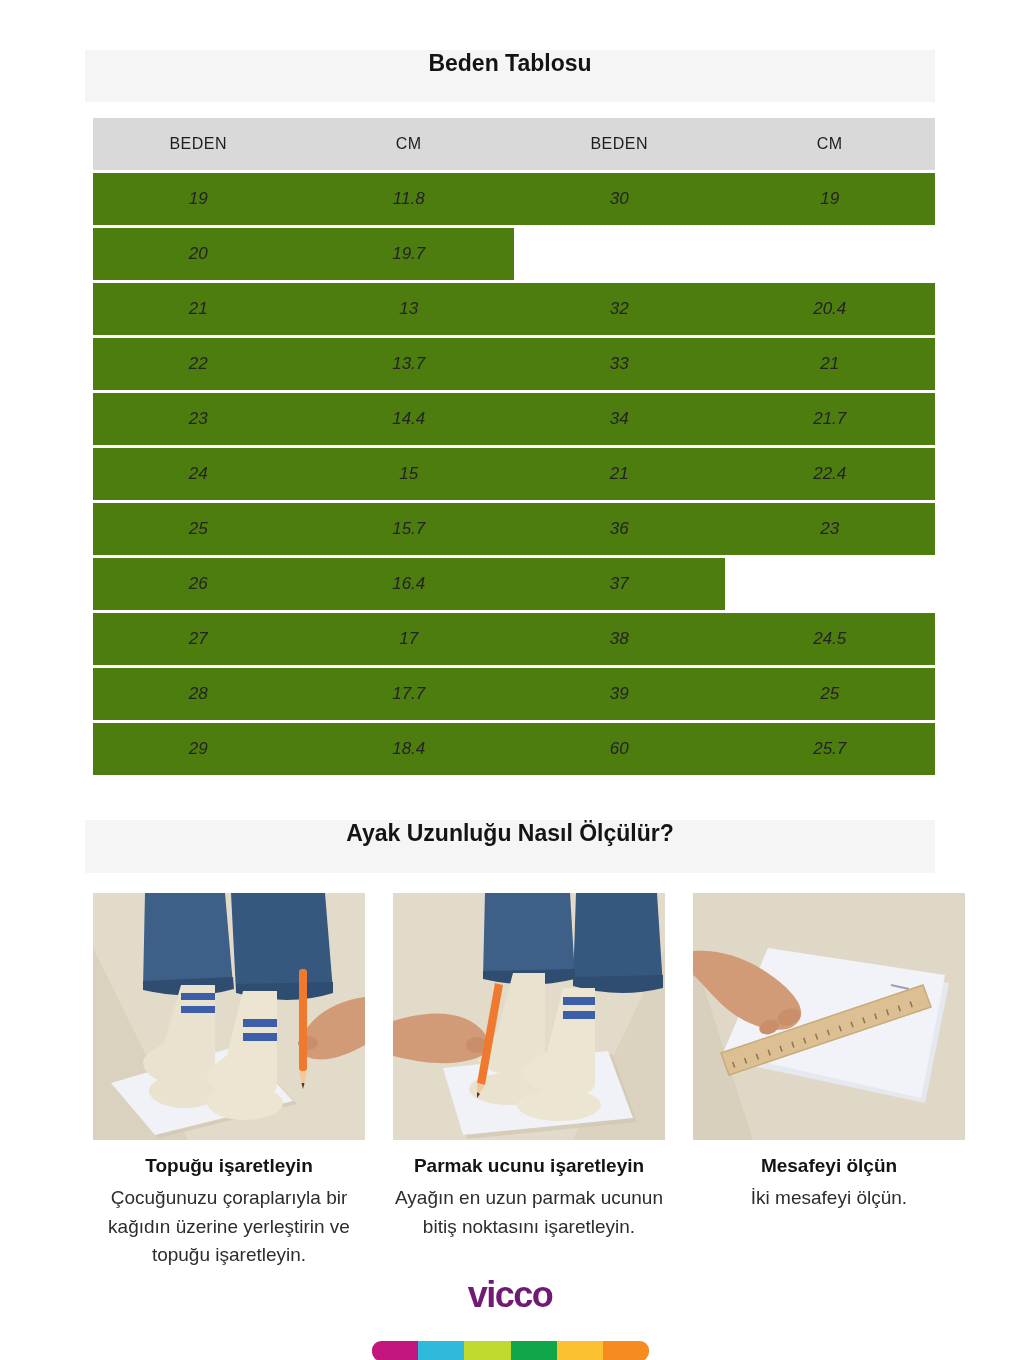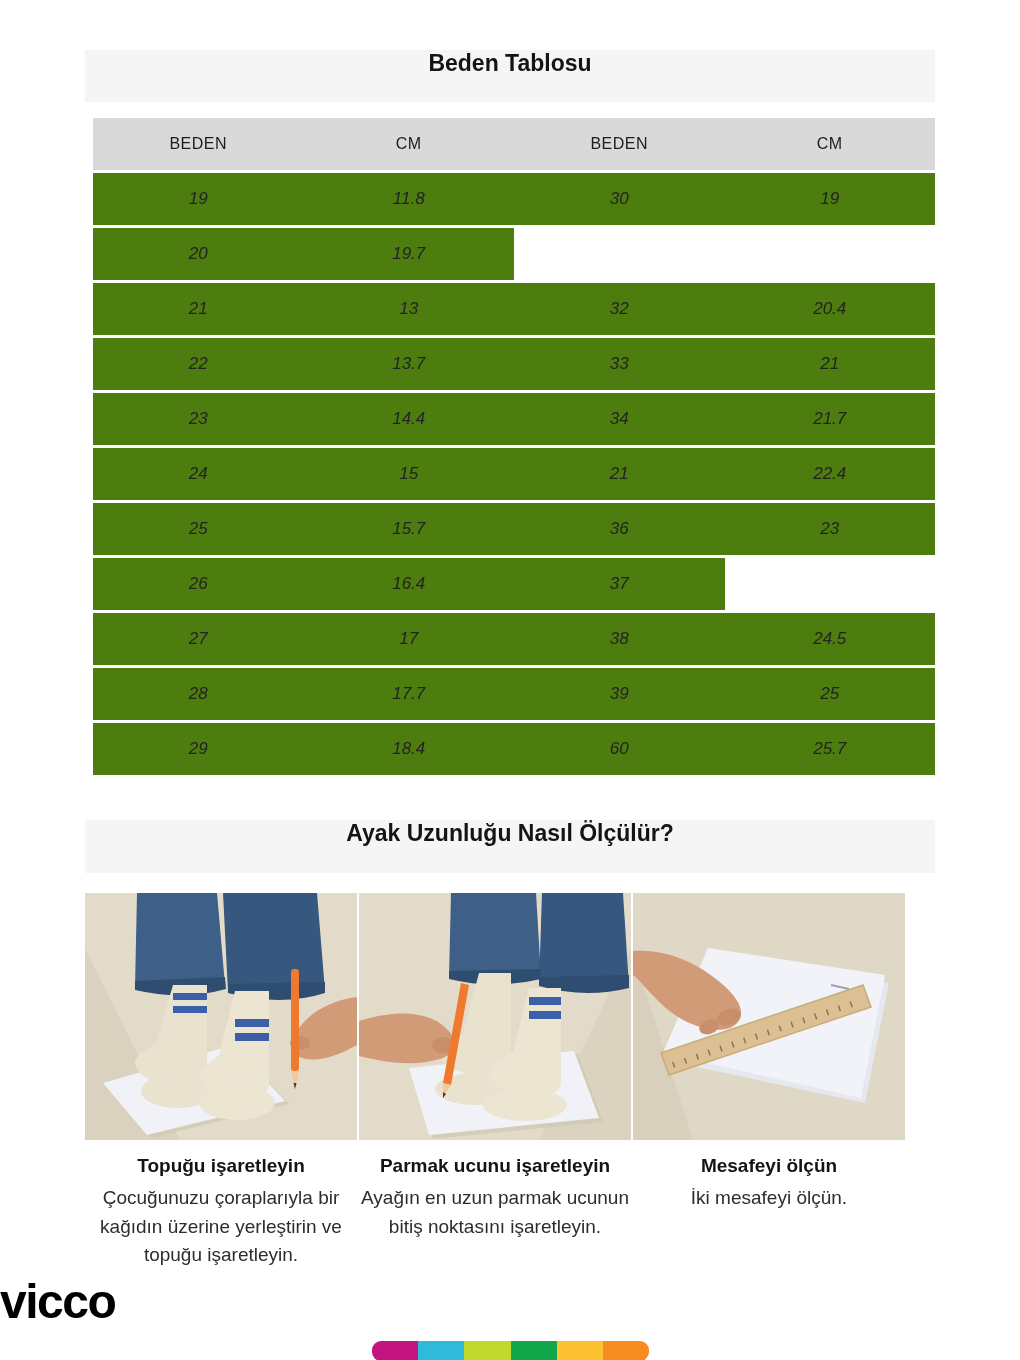--- a/index.html
+++ b/index.html
@@ -14,28 +14,28 @@
   #band-measure { top:820px; height:53px; }
 
   #size-table { position:absolute; top:118px; left:85px; width:850px; }
   .thead, .trow { display:grid; grid-template-columns:repeat(4,1fr); column-gap:0;margin-left:8px; }
   .hcell { background:#d9d9d9; height:52px; display:flex; align-items:center; justify-content:center;
            font-size:16px; letter-spacing:0.5px; color:#1d1d1f; }
   .trow { margin-top:3px; }
   .tcell { background:#4d7c0f; height:52px; display:flex; align-items:center; justify-content:center;
            font-size:17px; color:#232323;font-style:italic; }
 
-  #steps { position:absolute; top:893px; left:85px; width:850px; display:flex; column-gap:2px; }
+  #steps { position:absolute; top:893px; left:93px; width:850px; display:flex; column-gap:28px; }
   .step { width:272px; text-align:center; }
   .step-photo { width:272px; height:247px; display:block; }
   .step-heading { margin-top:15px; font-size:19px; font-weight:700; color:#141414; }
   .step-desc { margin-top:7px; font-size:19px; line-height:1.5; color:#2d2d2d; padding:0 2px; }
 
-  #logo { position:absolute; top:1274px; left:0; width:100%; 
-          font-size:48px; font-weight:800; letter-spacing:-1.5px; color:#000000; }
+  #logo { position:absolute; top:1274px; left:0; width:100%; text-align:center;
+          font-size:36px; font-weight:800; letter-spacing:-1.5px; color:#701a75; }
   #rainbow { position:absolute; top:1341px; left:372px; width:277px; height:20px;
              display:flex; border-radius:9px; overflow:hidden; }
   .rainbow-seg { flex:1; height:100%; }
 </style>
 </head>
 <body>
 
 <div id="page">
 
   <div class="band" id="band-top">

